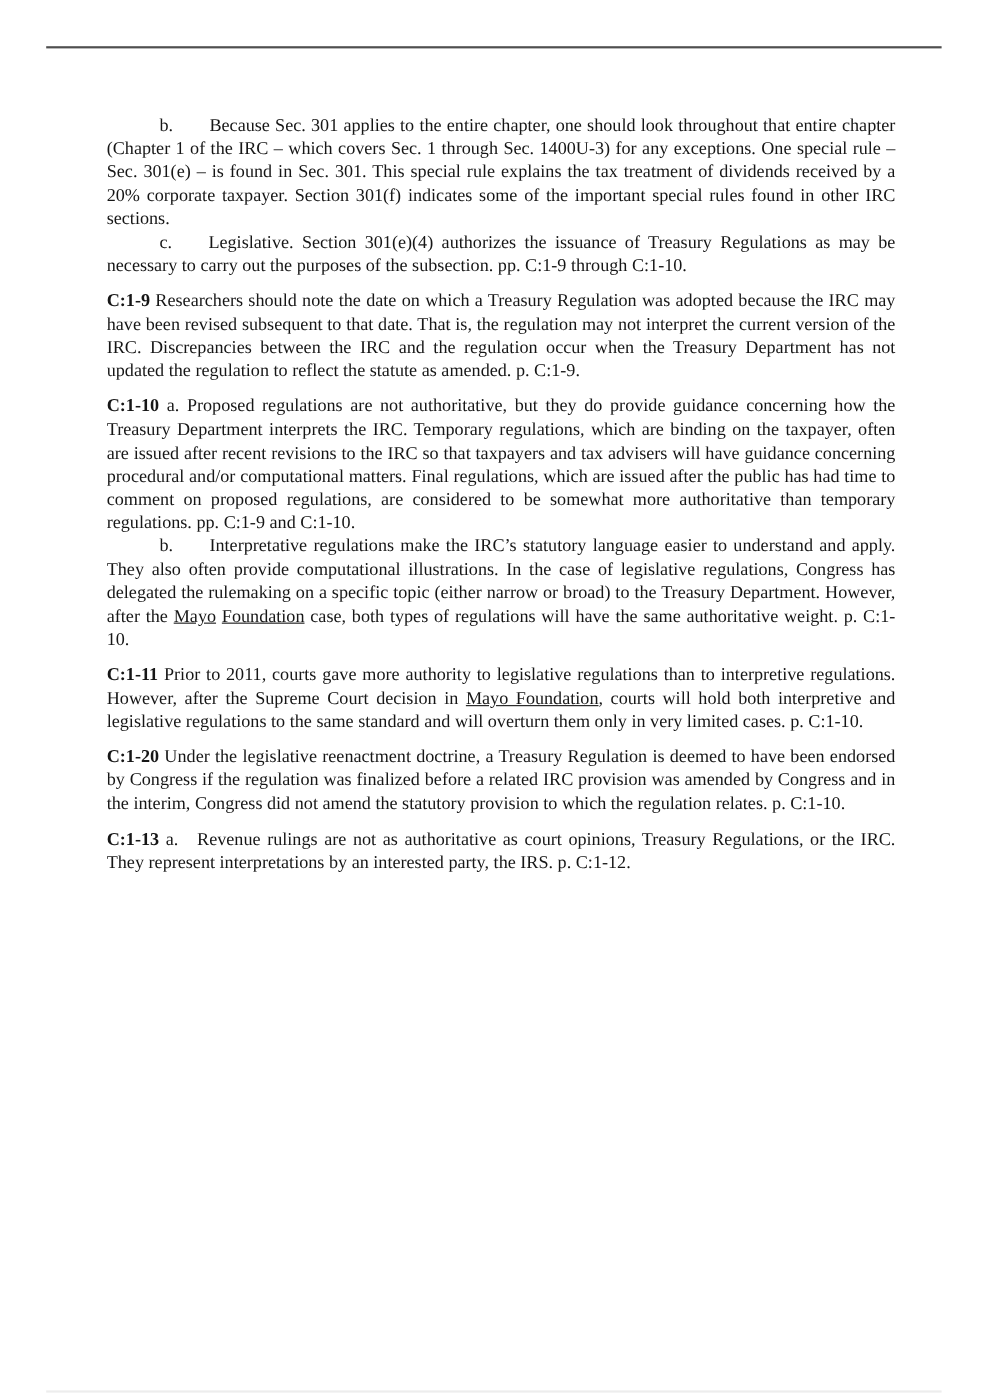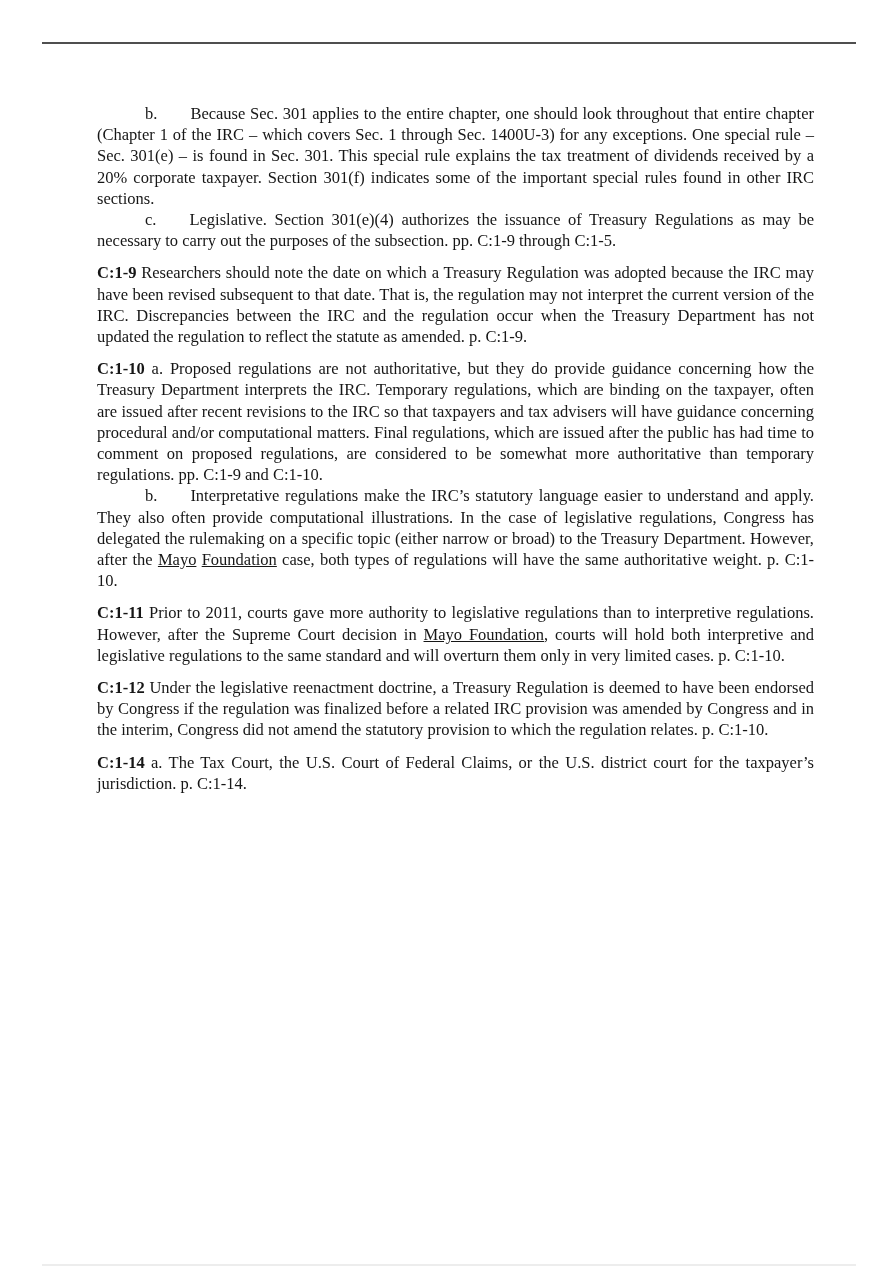--- a/index.html
+++ b/index.html
@@ -69,22 +69,22 @@
     width: 17px;
   }
 </style>
 </head>
 <body>
 
 <div class="page">
   <hr class="top-rule">
   <div class="content">
       <p class="para indent"><span>b.</span><span class="tab"></span><span>Because Sec. 301 applies to the entire chapter, one should look throughout that entire chapter (Chapter 1 of the IRC – which covers Sec. 1 through Sec. 1400U-3) for any exceptions. One special rule – Sec. 301(e) – is found in Sec. 301. This special rule explains the tax treatment of dividends received by a 20% corporate taxpayer. Section 301(f) indicates some of the important special rules found in other IRC sections.</span></p>
-      <p class="para indent"><span>c.</span><span class="tab"></span><span>Legislative. Section 301(e)(4) authorizes the issuance of Treasury Regulations as may be necessary to carry out the purposes of the subsection. pp. C:1-9 through C:1-5.</span></p>
+      <p class="para indent"><span>c.</span><span class="tab"></span><span>Legislative. Section 301(e)(4) authorizes the issuance of Treasury Regulations as may be necessary to carry out the purposes of the subsection. pp. C:1-9 through C:1-10.</span></p>
       <p class="para spaced"><span class="bold">C:1-9</span><span> Researchers should note the date on which a Treasury Regulation was adopted because the IRC may have been revised subsequent to that date. That is, the regulation may not interpret the current version of the IRC. Discrepancies between the IRC and the regulation occur when the Treasury Department has not updated the regulation to reflect the statute as amended. p. C:1-9.</span></p>
       <p class="para spaced"><span class="bold">C:1-10</span><span> a. Proposed regulations are not authoritative, but they do provide guidance concerning how the Treasury Department interprets the IRC. Temporary regulations, which are binding on the taxpayer, often are issued after recent revisions to the IRC so that taxpayers and tax advisers will have guidance concerning procedural and/or computational matters. Final regulations, which are issued after the public has had time to comment on proposed regulations, are considered to be somewhat more authoritative than temporary regulations. pp. C:1-9 and C:1-10.</span></p>
       <p class="para indent"><span>b.</span><span class="tab"></span><span>Interpretative regulations make the IRC’s statutory language easier to understand and apply. They also often provide computational illustrations. In the case of legislative regulations, Congress has delegated the rulemaking on a specific topic (either narrow or broad) to the Treasury Department. However, after the </span><span class="underline">Mayo</span><span> </span><span class="underline">Foundation</span><span> case, both types of regulations will have the same authoritative weight. p. C:1-10.</span></p>
       <p class="para spaced"><span class="bold">C:1-11</span><span> Prior to 2011, courts gave more authority to legislative regulations than to interpretive regulations. However, after the Supreme Court decision in </span><span class="underline">Mayo Foundation</span><span>, courts will hold both interpretive and legislative regulations to the same standard and will overturn them only in very limited cases. p. C:1-10.</span></p>
-      <p class="para spaced"><span class="bold">C:1-12</span><span> Under the legislative reenactment doctrine, a Treasury Regulation is deemed to have been endorsed by Congress if the regulation was finalized before a related IRC provision was amended by Congress and in the interim, Congress did not amend the statutory provision to which the regulation relates. p. C:1-10.</span></p>
-      <p class="para spaced"><span class="bold">C:1-14</span><span> a. The Tax Court, the U.S. Court of Federal Claims, or the U.S. district court for the taxpayer’s jurisdiction. p. C:1-14.</span></p>
+      <p class="para spaced"><span class="bold">C:1-20</span><span> Under the legislative reenactment doctrine, a Treasury Regulation is deemed to have been endorsed by Congress if the regulation was finalized before a related IRC provision was amended by Congress and in the interim, Congress did not amend the statutory provision to which the regulation relates. p. C:1-10.</span></p>
+      <p class="para spaced"><span class="bold">C:1-13</span><span> a.</span><span class="tab tab-sm"></span><span>Revenue rulings are not as authoritative as court opinions, Treasury Regulations, or the IRC. They represent interpretations by an interested party, the IRS. p. C:1-12.</span></p>
     </div>
   <hr class="bottom-rule">
 </div>
 
 </body></html>

